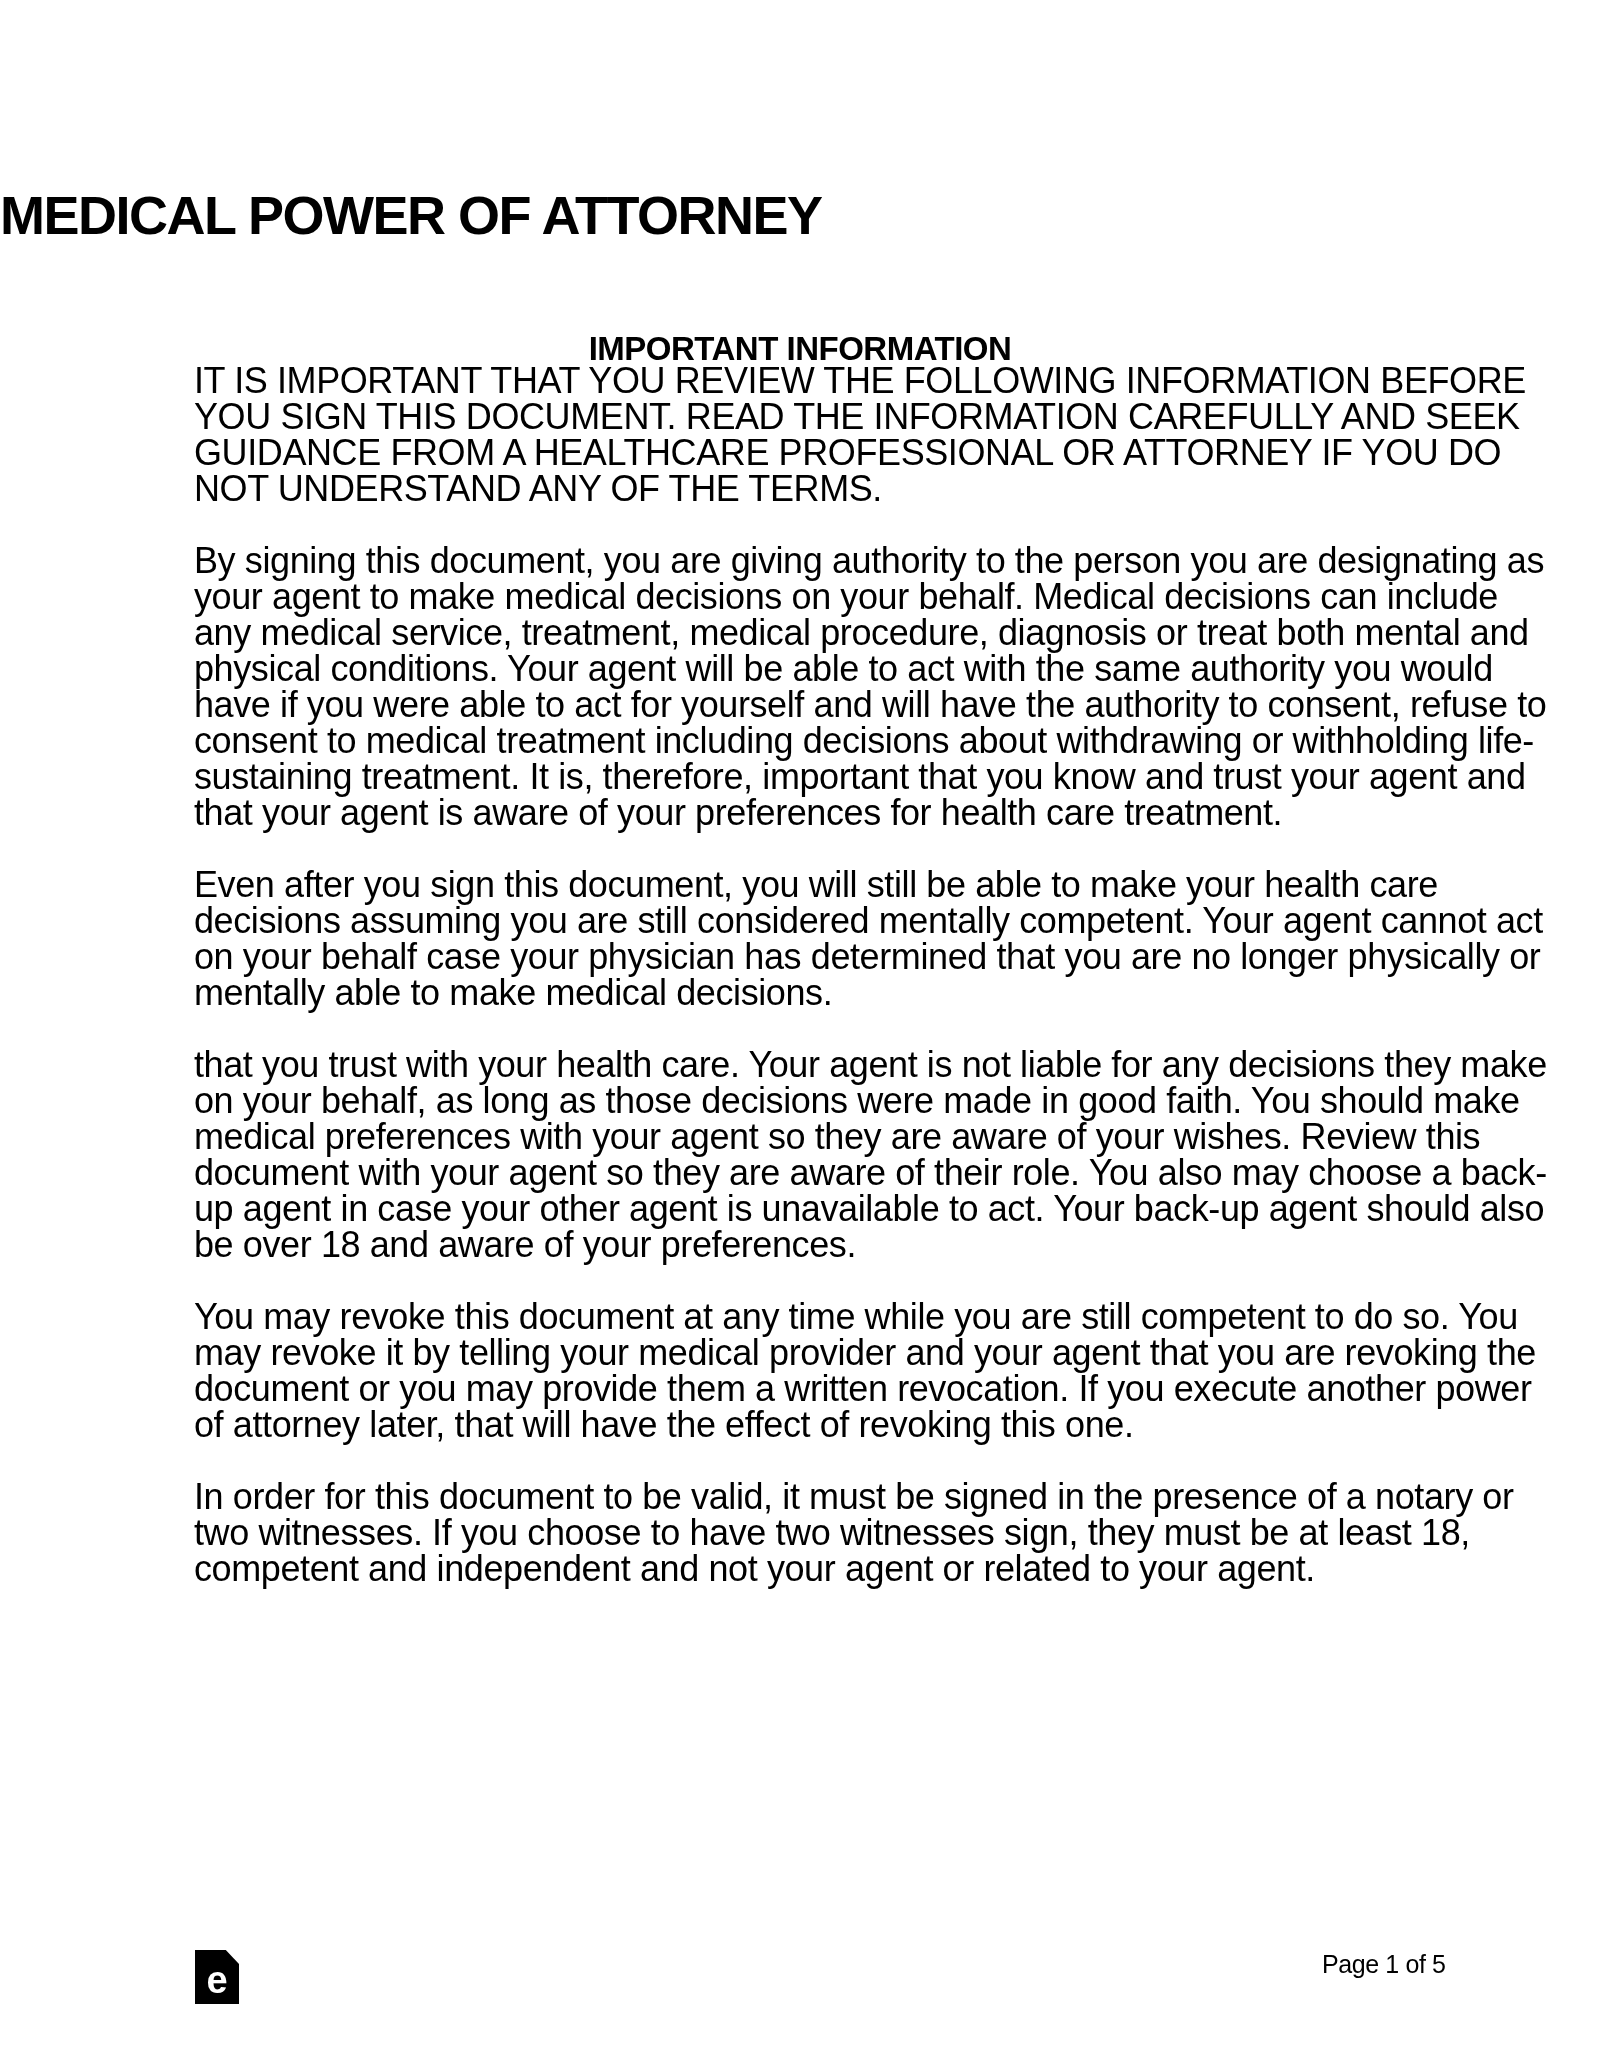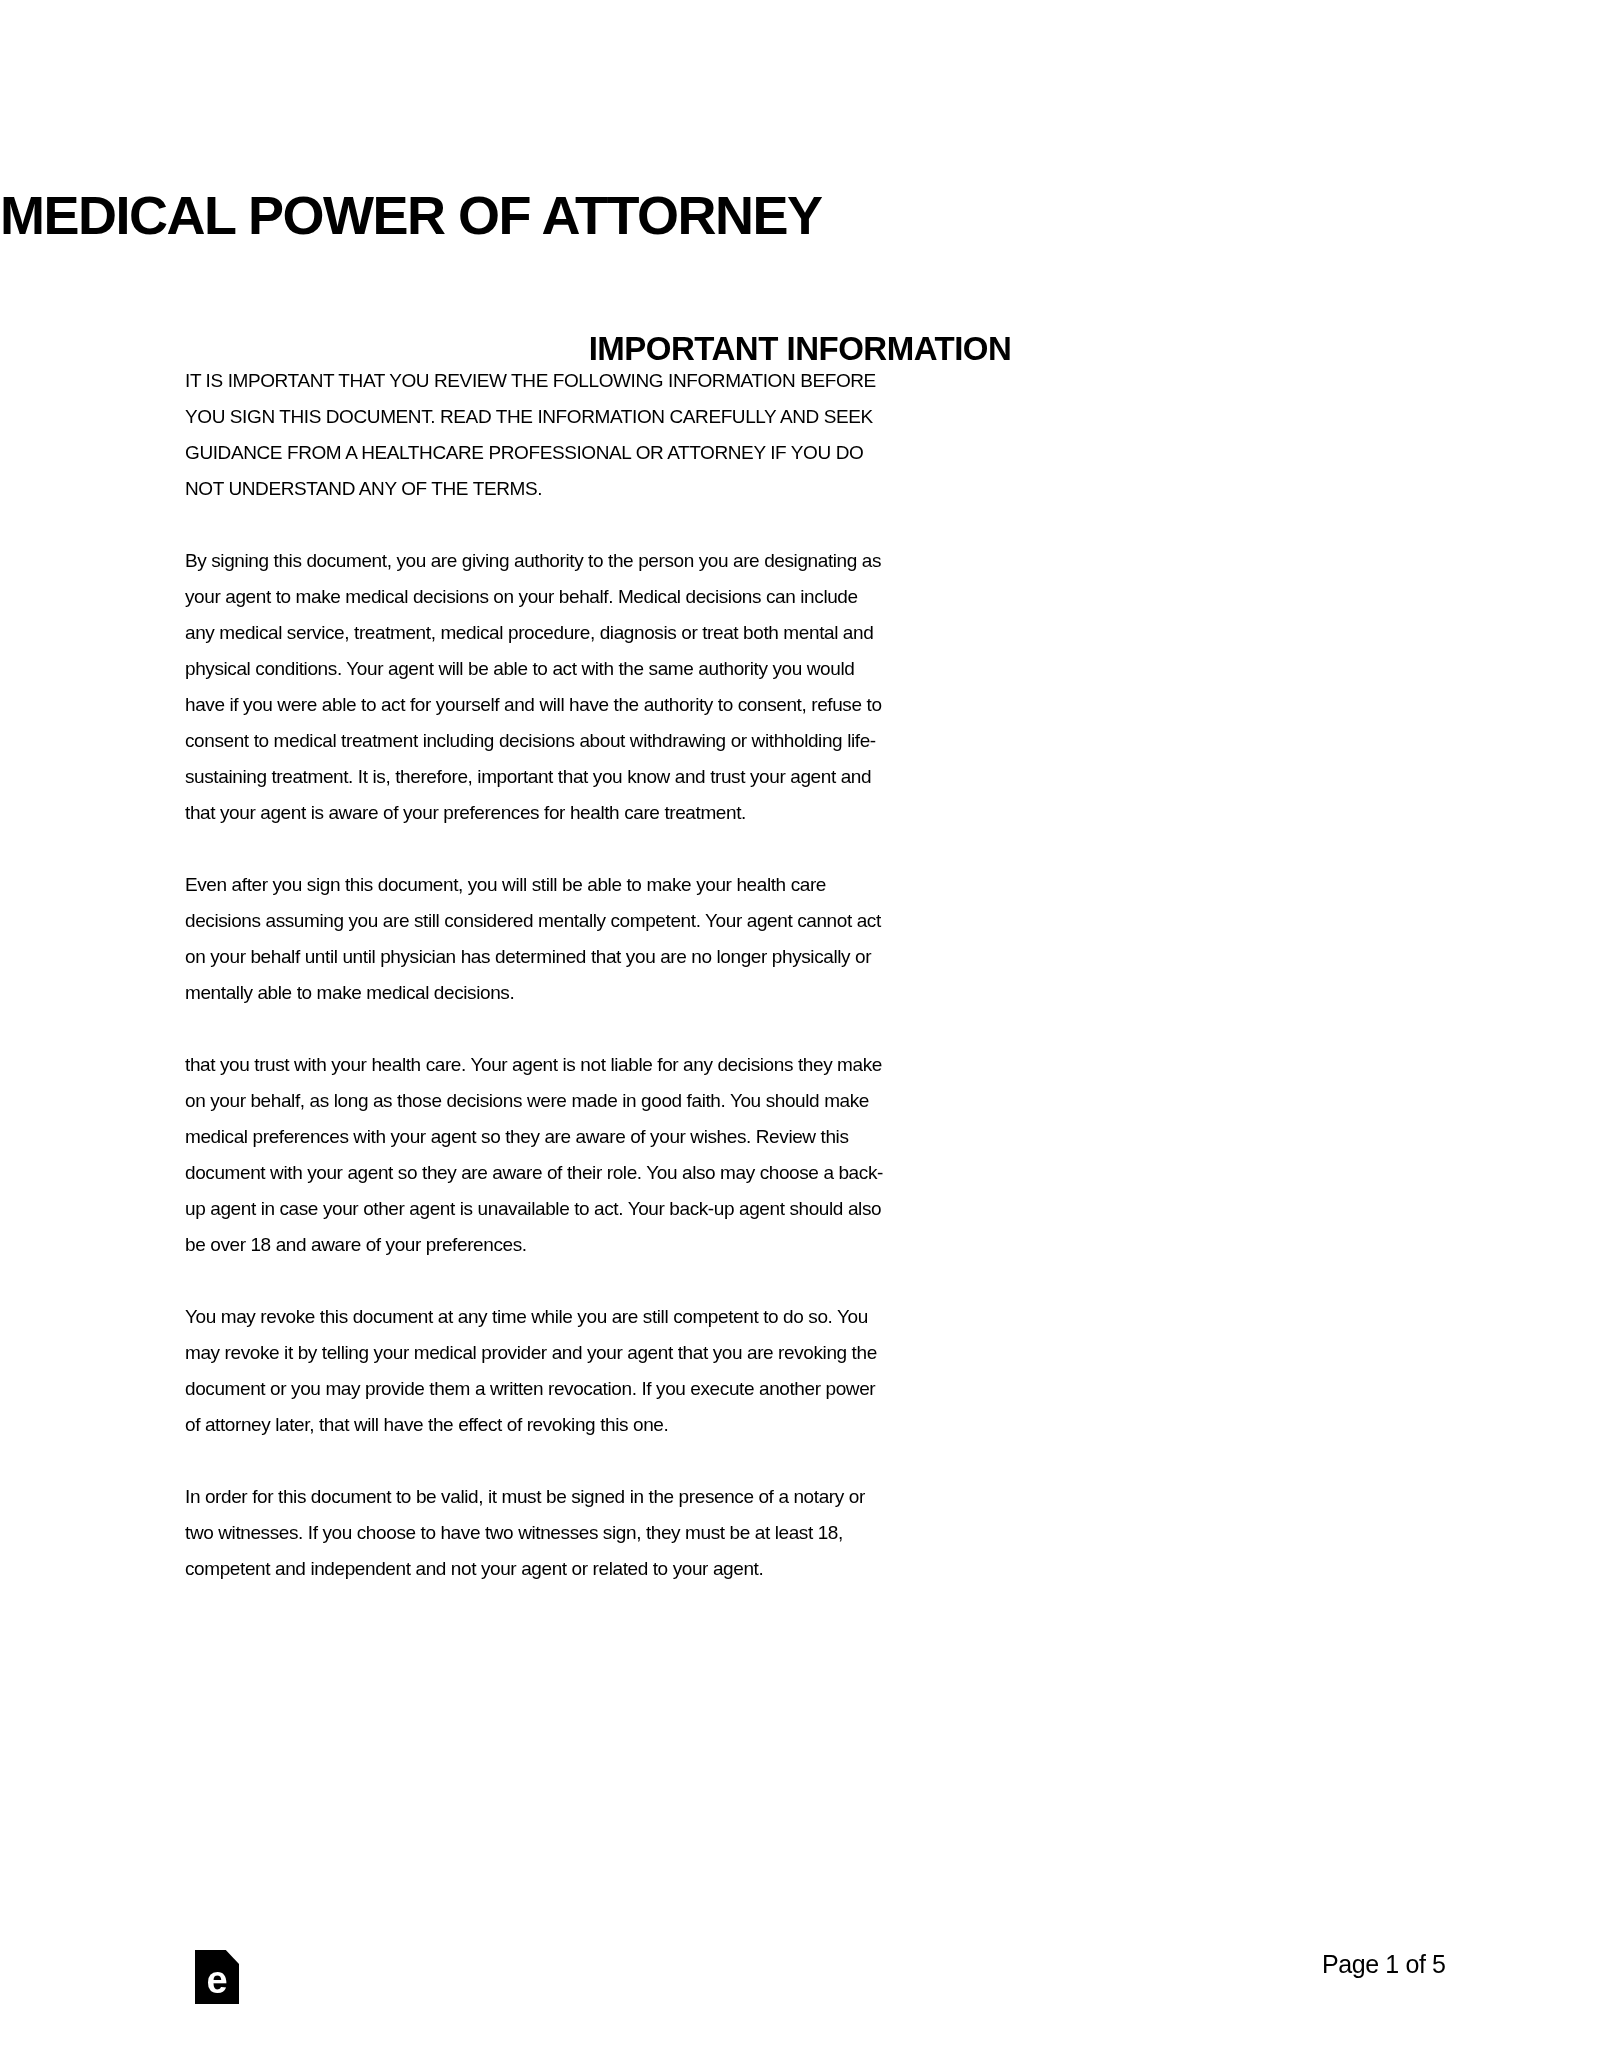--- a/index.html
+++ b/index.html
@@ -34,23 +34,23 @@
     width: 100%;
     text-align: center;
     font-size: 33px;
     font-weight: bold;
     letter-spacing: -0.5px;
     margin-top: 44px;
   }
   .content {
     position: absolute;
     top: 363px;
-    left: 185px;
+    left: 194px;
     width: 1280px;
-    font-size: 19px;
+    font-size: 36px;
     line-height: 36px;
     letter-spacing: -0.4px;
   }
   .paragraph {
     margin: 0 0 36px 0;
   }
   .line {
     height: 36px;
     white-space: nowrap;
   }
@@ -103,21 +103,21 @@
         <div class="line">any medical service, treatment, medical procedure, diagnosis or treat both mental and</div>
         <div class="line">physical conditions. Your agent will be able to act with the same authority you would</div>
         <div class="line">have if you were able to act for yourself and will have the authority to consent, refuse to</div>
         <div class="line">consent to medical treatment including decisions about withdrawing or withholding life-</div>
         <div class="line">sustaining treatment. It is, therefore, important that you know and trust your agent and</div>
         <div class="line">that your agent is aware of your preferences for health care treatment.</div>
       </div>
     <div class="paragraph">
         <div class="line">Even after you sign this document, you will still be able to make your health care</div>
         <div class="line">decisions assuming you are still considered mentally competent. Your agent cannot act</div>
-        <div class="line">on your behalf until until physician has determined that you are no longer physically or</div>
+        <div class="line">on your behalf case your physician has determined that you are no longer physically or</div>
         <div class="line">mentally able to make medical decisions.</div>
       </div>
     <div class="paragraph">
         <div class="line">that you trust with your health care. Your agent is not liable for any decisions they make</div>
         <div class="line">on your behalf, as long as those decisions were made in good faith. You should make</div>
         <div class="line">medical preferences with your agent so they are aware of your wishes. Review this</div>
         <div class="line">document with your agent so they are aware of their role. You also may choose a back-</div>
         <div class="line">up agent in case your other agent is unavailable to act. Your back-up agent should also</div>
         <div class="line">be over 18 and aware of your preferences.</div>
       </div>

